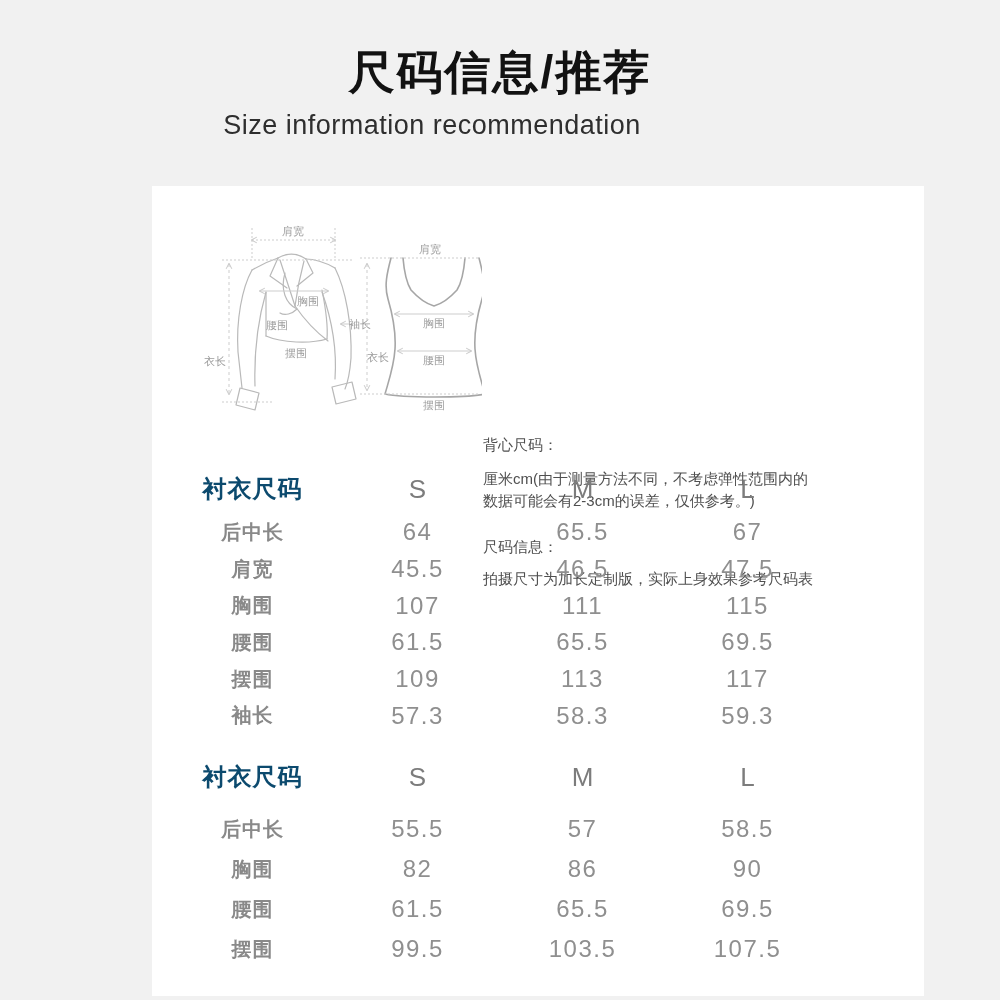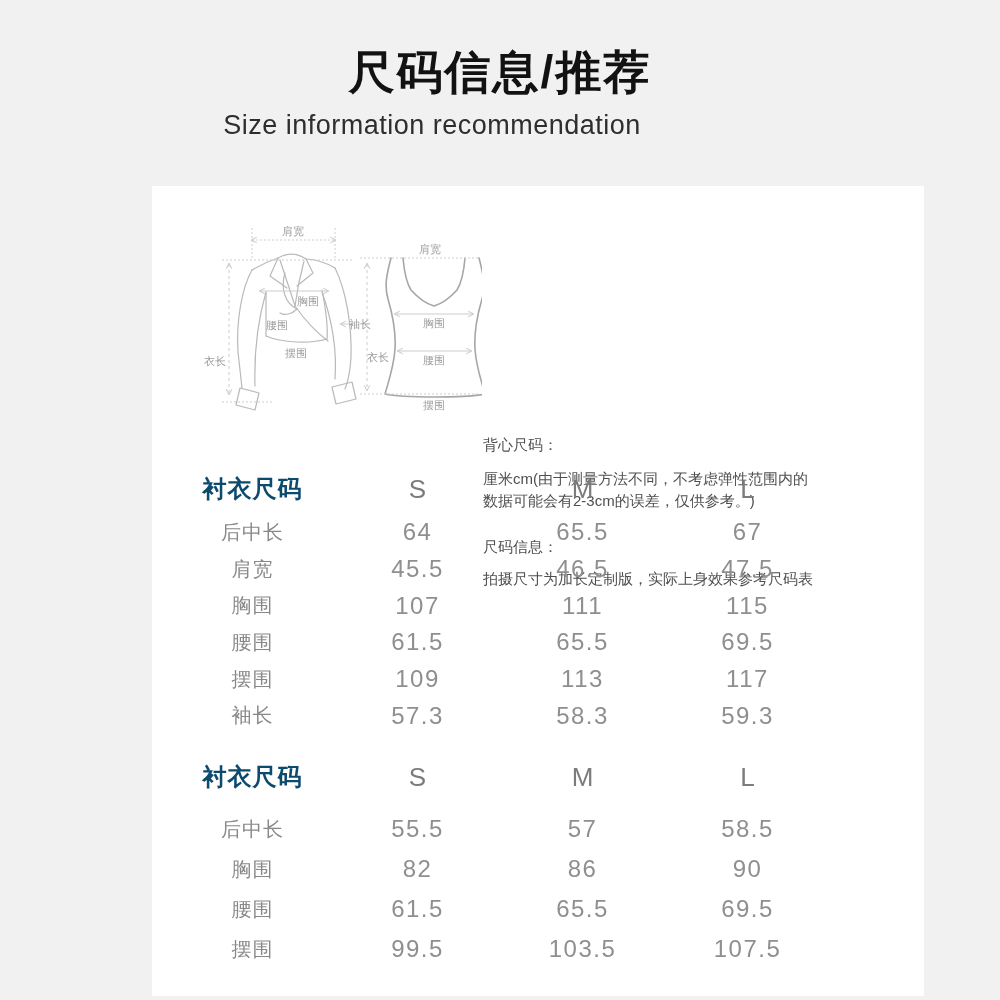--- a/index.html
+++ b/index.html
@@ -20,21 +20,21 @@
   .table-shirt{top:278px;}
   .table-vest{top:566px;}
   .trow{display:grid;grid-template-columns:165px 165px 165px 165px;align-items:center;}
   .table-shirt .trow{height:36.7px;}
   .table-vest .trow{height:40px;}
   .trow.thead{height:50px;}
   .table-vest .trow.thead{margin-bottom:7px;}
   .tcell{text-align:center;}
   .tname{font-size:24px;font-weight:600;color:#0c4a6e;letter-spacing:1px;}
   .tsize{font-size:26px;font-weight:400;color:#7c7c7c;}
-  .tlabel{font-size:20px;color:#898989;letter-spacing:1px;}
+  .tlabel{font-size:20px;color:#898989;letter-spacing:1px;font-weight:bold;}
   .tval{font-size:24px;color:#8f8f8f;letter-spacing:1.5px;}
   svg text{font-family:"Liberation Sans","DejaVu Sans",sans-serif;font-size:11px;fill:#9c9c9c;}
 </style>
 </head>
 <body>
 
 <div class="stage">
 
   <div class="title">尺码信息/推荐</div>
   <div class="subtitle">Size information recommendation</div>

